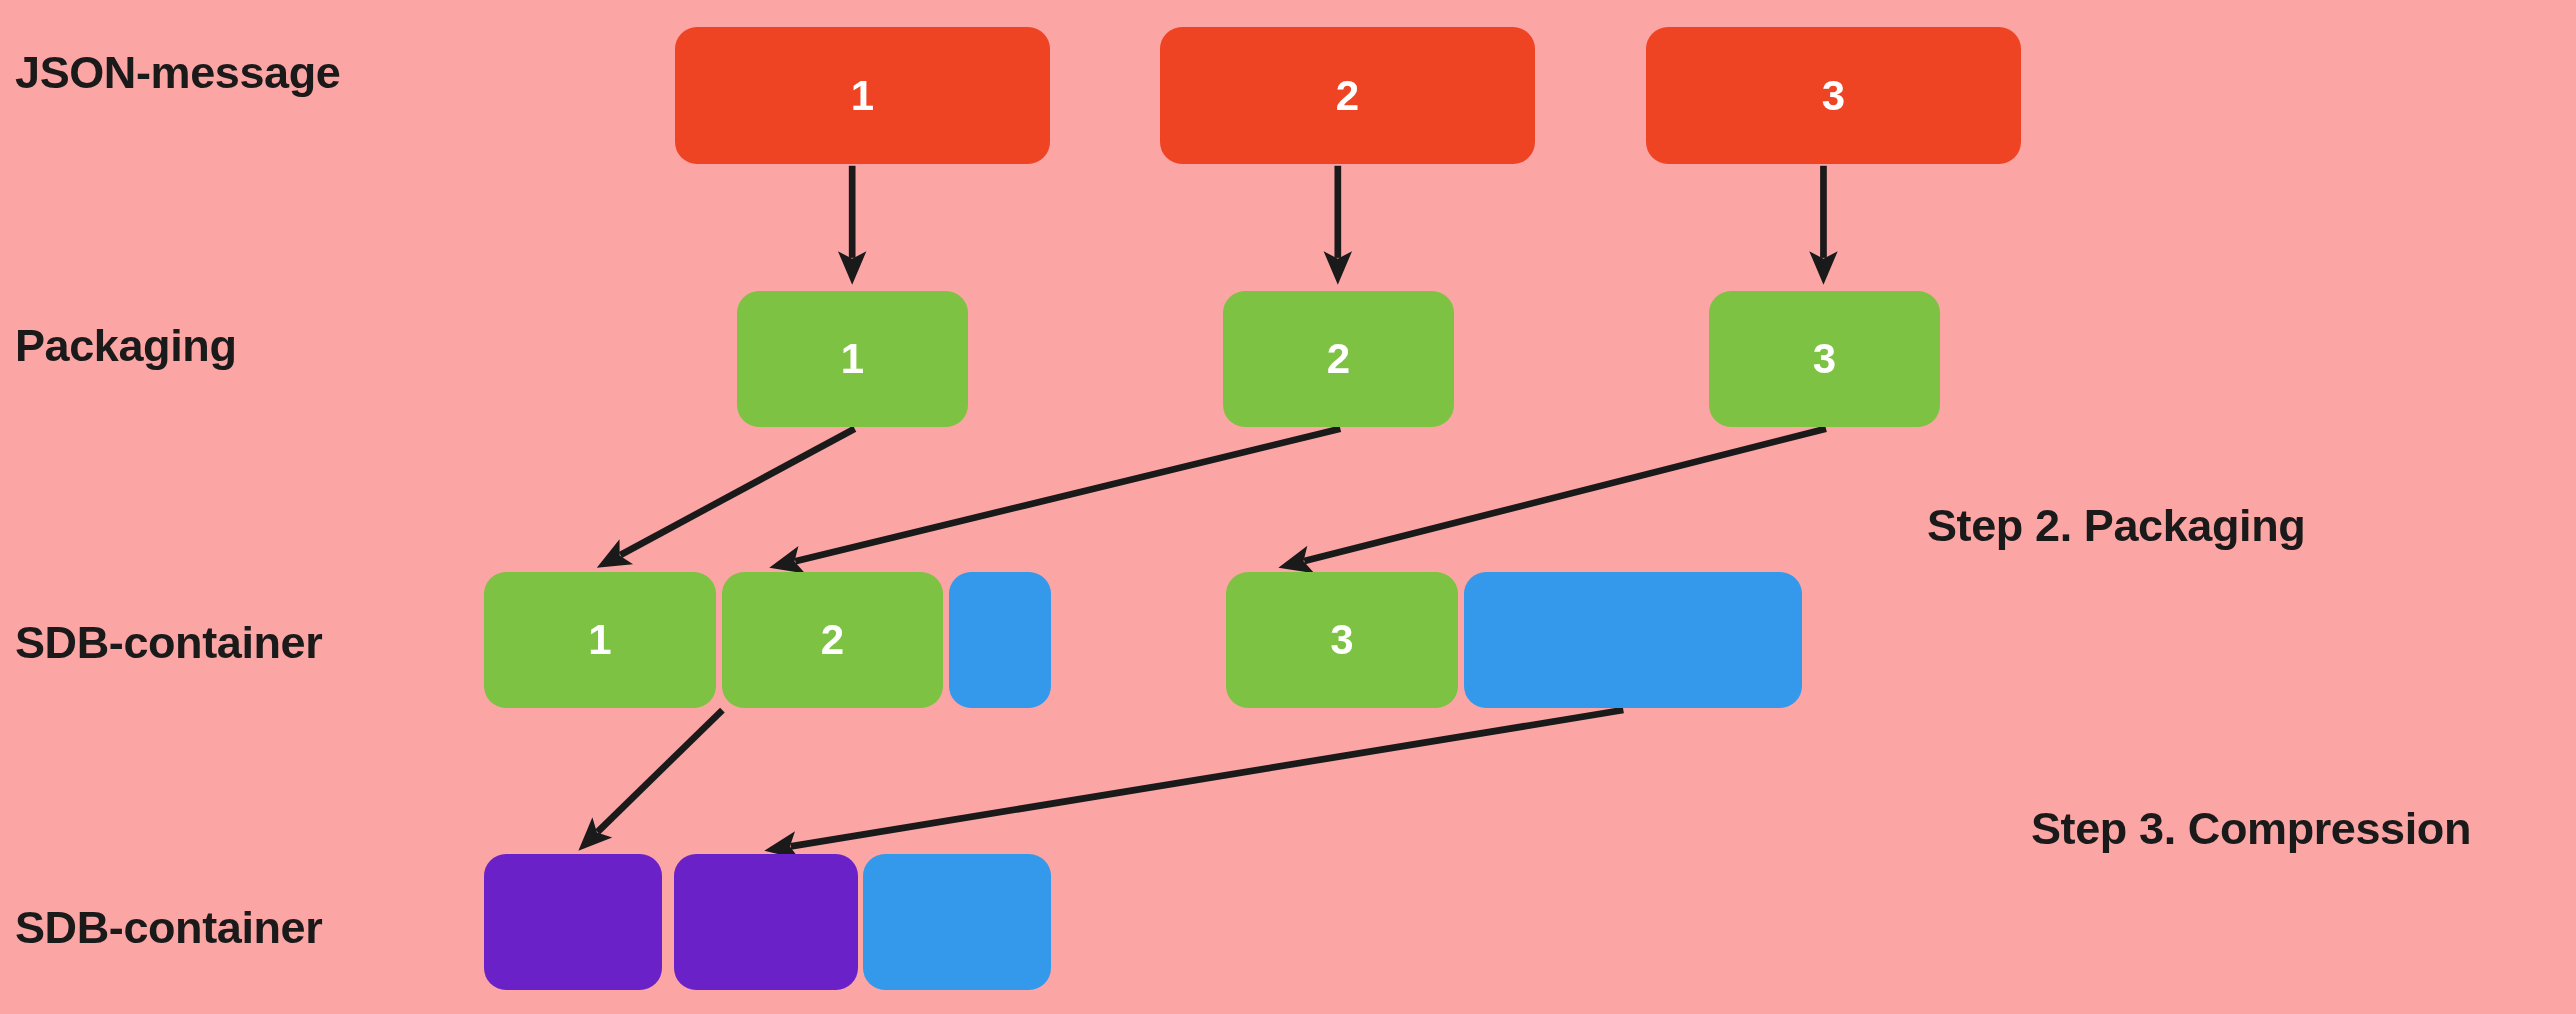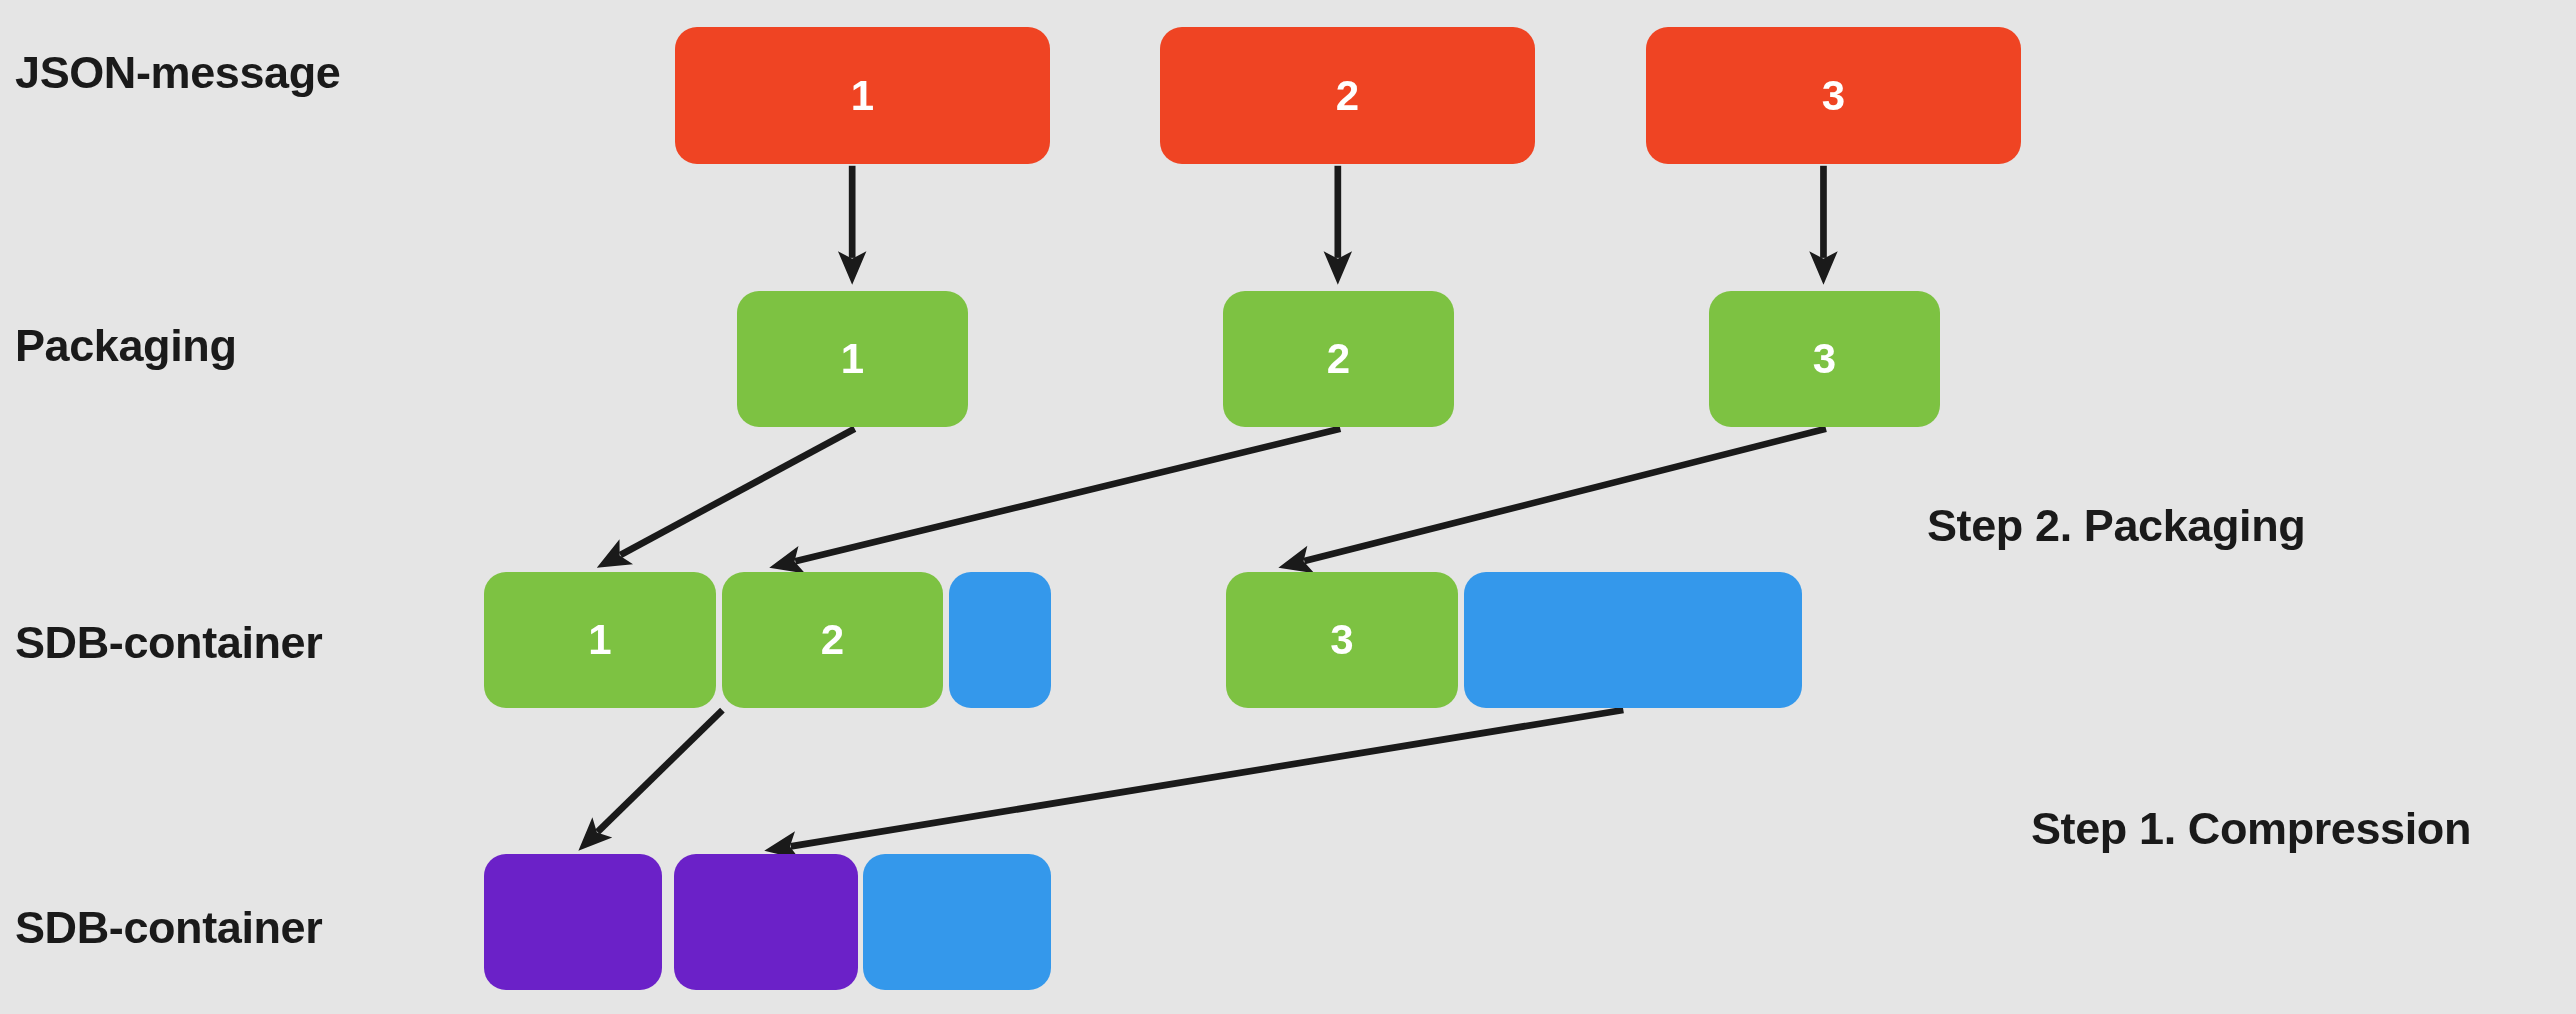--- a/index.html
+++ b/index.html
@@ -7,21 +7,21 @@
     padding: 0;
     background: #ffffff;
   }
   body {
     font-family: "Liberation Sans", sans-serif;
   }
   #stage {
     position: relative;
     width: 2576px;
     height: 1014px;
-    background: #e5e5e5;
+    background: #fca5a5;
     overflow: hidden;
     text-align: center;
   }
   .row-label {
     position: absolute;
     font-weight: bold;
     color: #1a1a1a;
     font-size: 45px;
     letter-spacing: -0.4px;
     white-space: nowrap;
@@ -99,21 +99,21 @@
         <polygon points="912,1016 948.7272712883279,992.7597860656668 942.5925935102806,1010.9906864427611 954.2213571252995,1026.3129531414584" fill="#1a1a1a"></polygon>
       </g>
     </svg>
 
   <div class="row-label" style="left:15px; top:50px;">JSON-message</div>
   <div class="row-label" style="left:15px; top:323px;">Packaging</div>
   <div class="row-label" style="left:15px; top:620px;">SDB-container</div>
   <div class="row-label" style="left:15px; top:905px;">SDB-container</div>
 
   <div class="step-label" style="left:1927px; top:503px;">Step 2. Packaging</div>
-  <div class="step-label" style="left:2031px; top:806px;">Step 1. Compression</div>
+  <div class="step-label" style="left:2031px; top:806px;">Step 3. Compression</div>
 
   <div id="node-layer">
       <div class="node red" style="left: 675px; top: 27px; width: 375px; height: 137px;">1</div>
       <div class="node red" style="left: 1160px; top: 27px; width: 375px; height: 137px;">2</div>
       <div class="node red" style="left: 1646px; top: 27px; width: 375px; height: 137px;">3</div>
       <div class="node green" style="left: 737px; top: 291px; width: 231px; height: 136px;">1</div>
       <div class="node green" style="left: 1223px; top: 291px; width: 231px; height: 136px;">2</div>
       <div class="node green" style="left: 1709px; top: 291px; width: 231px; height: 136px;">3</div>
       <div class="node green" style="left: 484px; top: 572px; width: 232px; height: 136px;">1</div>
       <div class="node green" style="left: 722px; top: 572px; width: 221px; height: 136px;">2</div>

